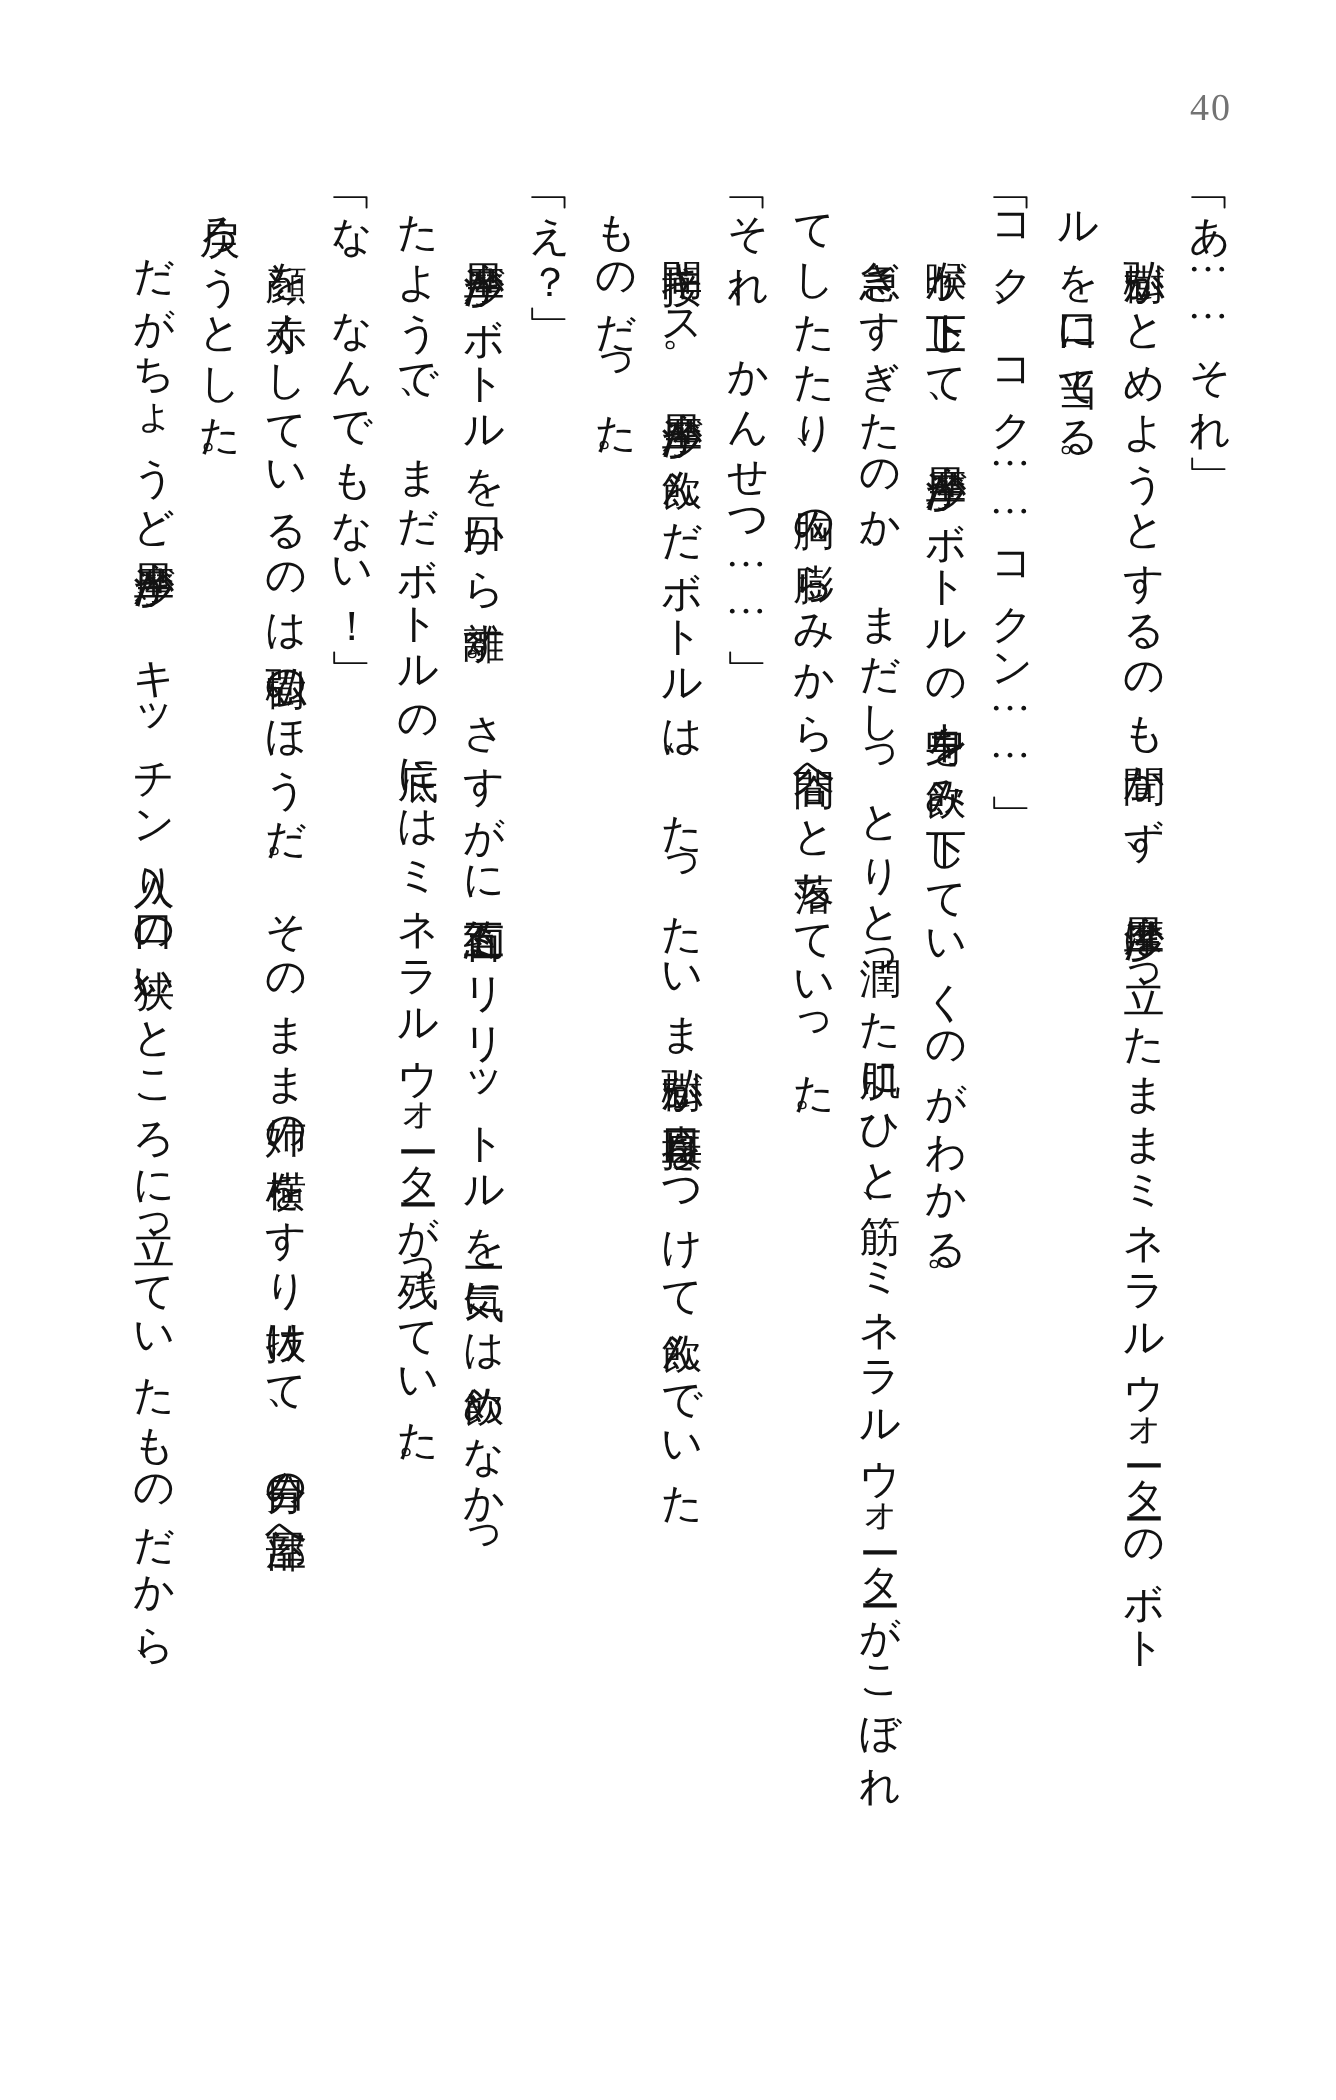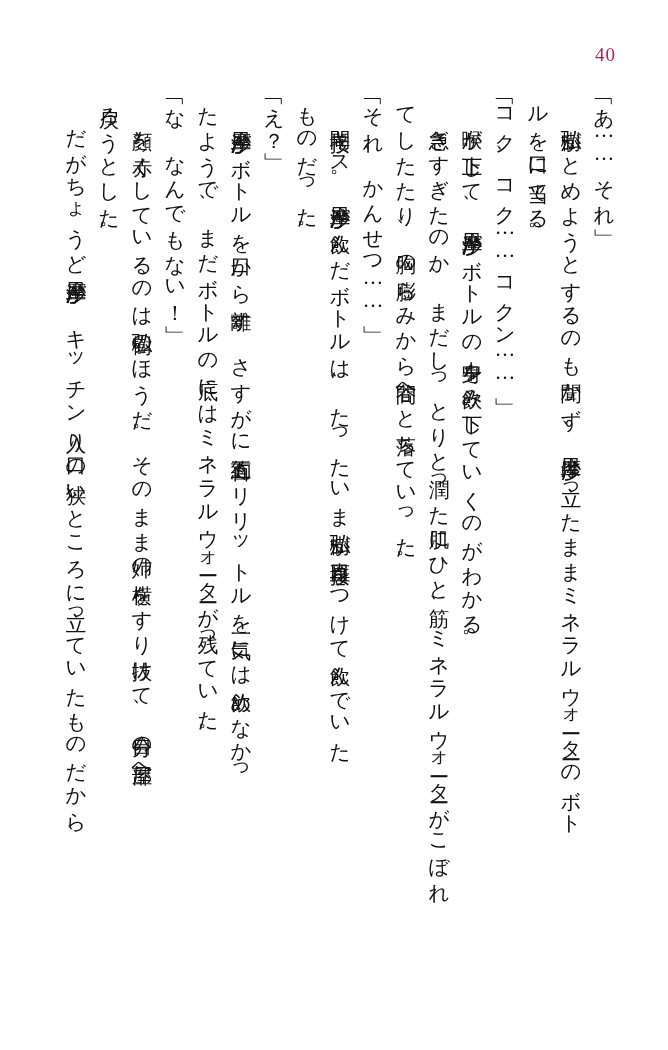--- a/index.html
+++ b/index.html
@@ -20,21 +20,21 @@
     height: 1050px;
     background: #ffffff;
     box-sizing: border-box;
   }
   #page-number {
     position: absolute;
     top: 44px;
     right: 52px;
     font-size: 19px;
     letter-spacing: 1px;
-    color: #be185d;
+    color: #737373;
     font-family: "Liberation Serif", "DejaVu Serif", serif;
   }
   #text-body {
     position: absolute;
     top: 92px;
     right: 48px;
     left: 46px;
     bottom: 36px;
     display: flex;
     flex-direction: row-reverse;

